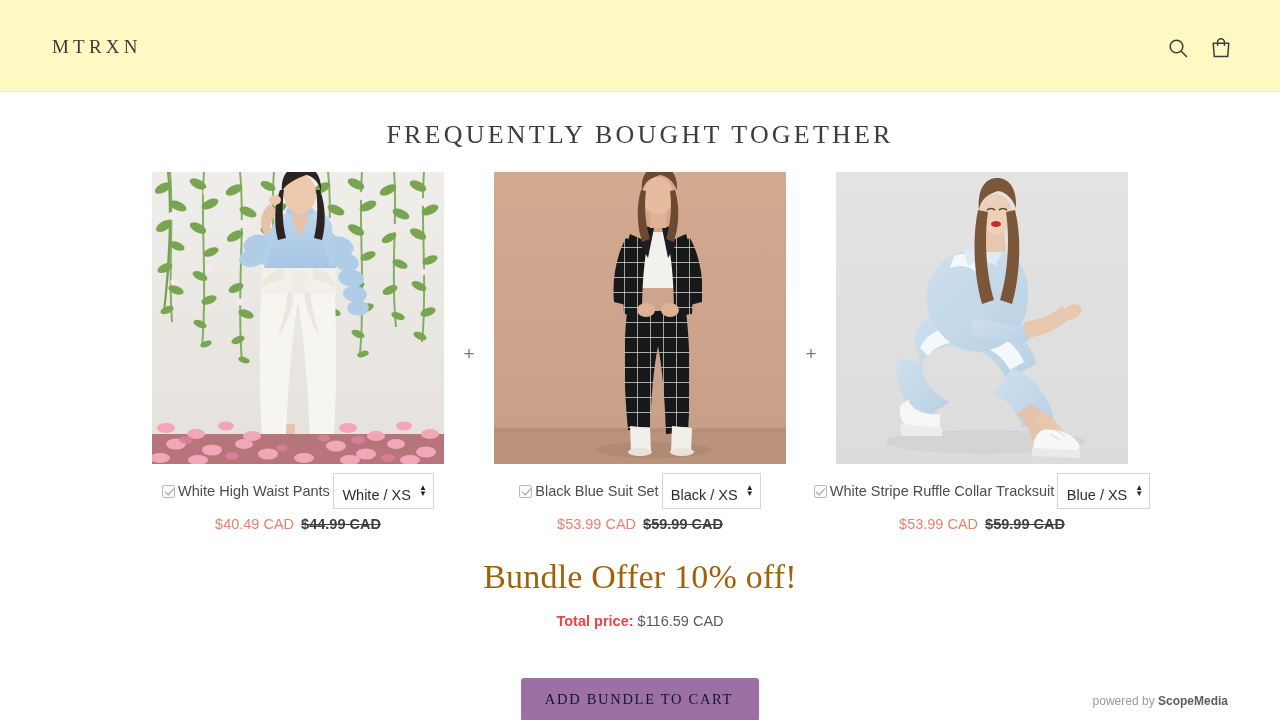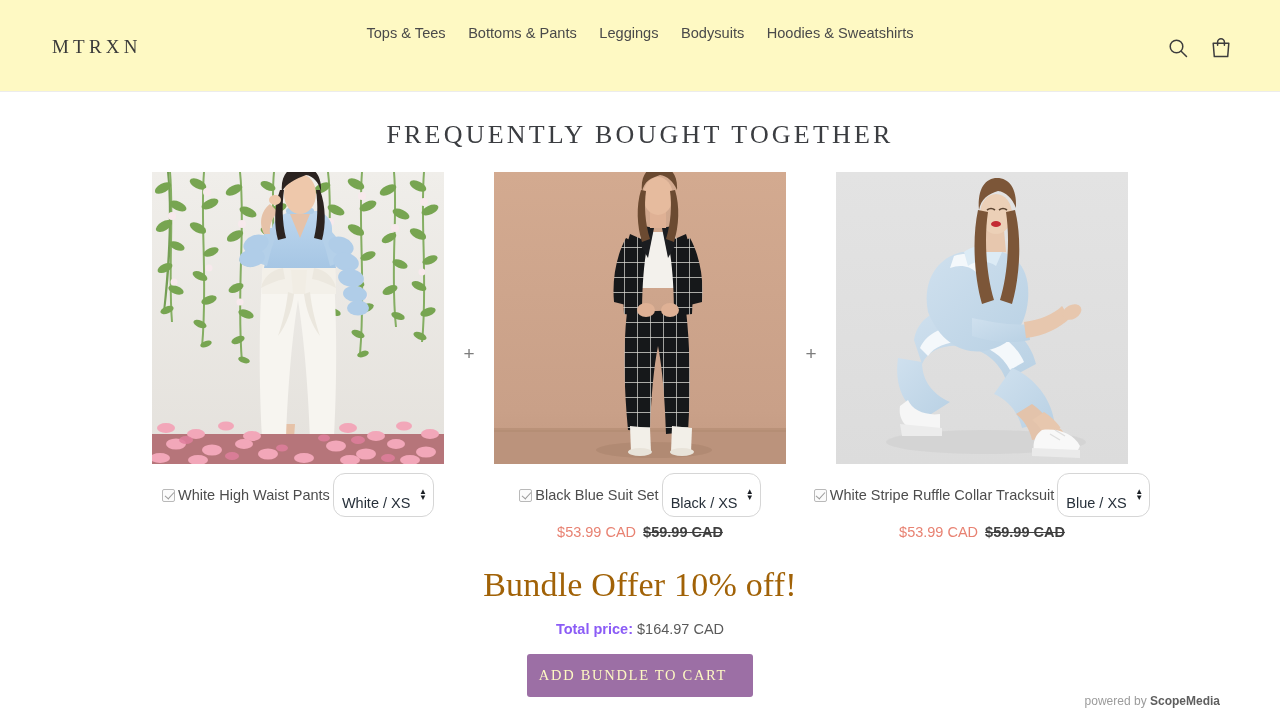--- a/index.html
+++ b/index.html
@@ -133,25 +133,26 @@
     line-height: 1;
   }
   .variant-select {
     appearance: none;
     -webkit-appearance: none;
     font-family: "Liberation Sans", sans-serif;
     font-size: 14.5px;
     color: #27303a;
     background: #fff;
     border: 1px solid #d6d6d6;
-    border-radius: 12px;
-    padding: 20px 22px 4px 8px;
+    border-radius: 0;
+    padding: 12px 22px 4px 8px;
     line-height: 1.25;
     cursor: pointer;
     outline: none;
+    text-align: right;
   }
   .sel-wrap { position: relative; display: inline-block; }
   .sel-wrap .arrows {
     position: absolute;
     right: 7px; top: 50%;
     transform: translateY(-50%);
     pointer-events: none;
     color: #1b1f24;
     font-size: 8px;
     line-height: 6px;
@@ -175,56 +176,50 @@
     color: #a16207;
     margin: 26px 0 0 0;
     letter-spacing: 0.2px;
   }
   .total-line {
     text-align: center;
     margin-top: 17px;
     font-size: 14.5px;
     color: #5a5a5a;
   }
-  .total-line .lbl { font-weight: 700; color: #8b5cf6; }
+  .total-line .lbl { font-weight: 700; color: #ef4444; }
   .cta-wrap { text-align: center; margin-top: 17px; }
   .cta {
     background: #9c6fa5;
-    color: #fef9c3;
+    color: #0f172a;
     border: none;
     border-radius: 3px;
     font-family: "Liberation Serif", serif;
     font-size: 14.5px;
     letter-spacing: 1.7px;
-    padding: 13px 26px 13px 12px;
+    padding: 13px 26px 13px 24px;
     cursor: pointer;
+    margin-top: 32px;
   }
 
   .powered {
     position: absolute;
-    right: 60px; bottom: 12px;
+    right: 52px; bottom: 12px;
     font-size: 12px;
     color: #9b9b9b;
   }
   .powered b { color: #5e5e5e; font-weight: 700; }
 </style>
 </head>
 <body>
 
 <header class="site-header">
   <a class="brand" href="#">MTRXN</a>
 
   <nav class="mainnav">
-    <div>
-      <a href="#">Tops &amp; Tees</a>
-      <a href="#">Bottoms &amp; Pants</a>
-      <a href="#">Leggings</a>
-      <a href="#">Bodysuits</a>
-      <a href="#">Hoodies &amp; Sweatshirts</a>
-    </div>
   </nav>
 
   <div class="header-icons">
     <span class="ic">
       <svg width="22" height="22" viewBox="0 0 22 22" fill="none" stroke="currentColor" stroke-width="1.5">
         <circle cx="9.5" cy="9.5" r="6.3"></circle>
           <line x1="14.2" y1="14.2" x2="19.5" y2="19.5" stroke-linecap="round"></line>
       </svg>
     </span>
     <span class="ic">
@@ -455,20 +450,24 @@
       <input class="cb" type="checkbox" checked="" style="">
       <span class="prod-name">White High Waist Pants</span>
       <span class="sel-wrap">
         <select class="variant-select">
           <option>White / XS</option>
         </select>
         <span class="arrows">▲<br>▼</span>
       </span>
     </div>
 
+    <div class="prices">
+      <span class="price-sale">$40.49 CAD</span>
+      <span class="price-was">$44.99 CAD</span>
+    </div>
   </div>
 
   <div class="plus-sep">+</div>
 
   <div class="product">
     <a class="thumb" href="#">
       <svg viewBox="0 0 292 292" xmlns="http://www.w3.org/2000/svg">
         <defs>
           <linearGradient id="p2bg" x1="0" y1="0" x2="0" y2="1">
             <stop offset="0" stop-color="#d3aa90"></stop>
@@ -632,21 +631,21 @@
       <span class="price-was">$59.99 CAD</span>
     </div>
   </div>
 
 </div>
 
 <h3 class="offer-title">Bundle Offer 10% off!</h3>
 
 <div class="total-line">
   <span class="lbl">Total price:</span>
-  <span>$164.97 CAD</span>
+  <span>$116.59 CAD</span>
 </div>
 
 <div class="cta-wrap">
   <button class="cta">ADD BUNDLE TO CART</button>
 </div>
 
 <div class="powered">
   <span>powered by </span><b>ScopeMedia</b>
 </div>
 

